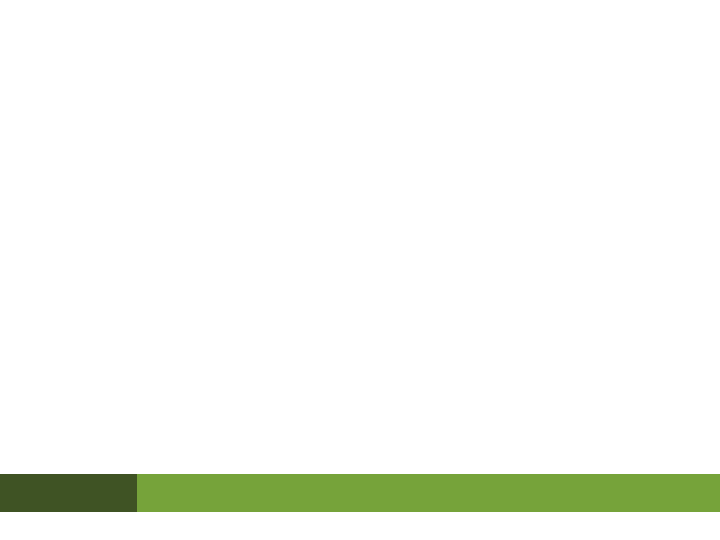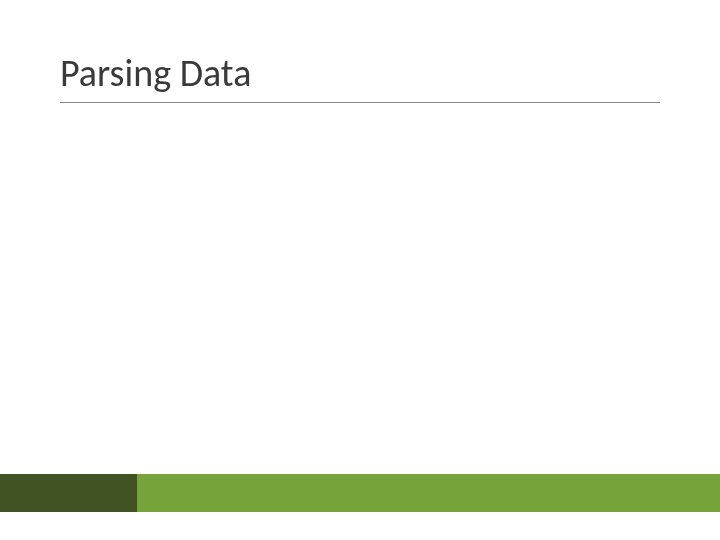--- a/index.html
+++ b/index.html
@@ -66,18 +66,17 @@
     .footer-light {
       background: #76a33a;
       width: 81%;
       height: 100%;
     }
   </style>
 </head>
 <body>
 
 <div class="slide">
-  <h1 class="title">Parsing Data</h1>
   <div class="footer-bar">
     <div class="footer-dark"></div>
     <div class="footer-light"></div>
   </div>
 </div>
 
 </body></html>

